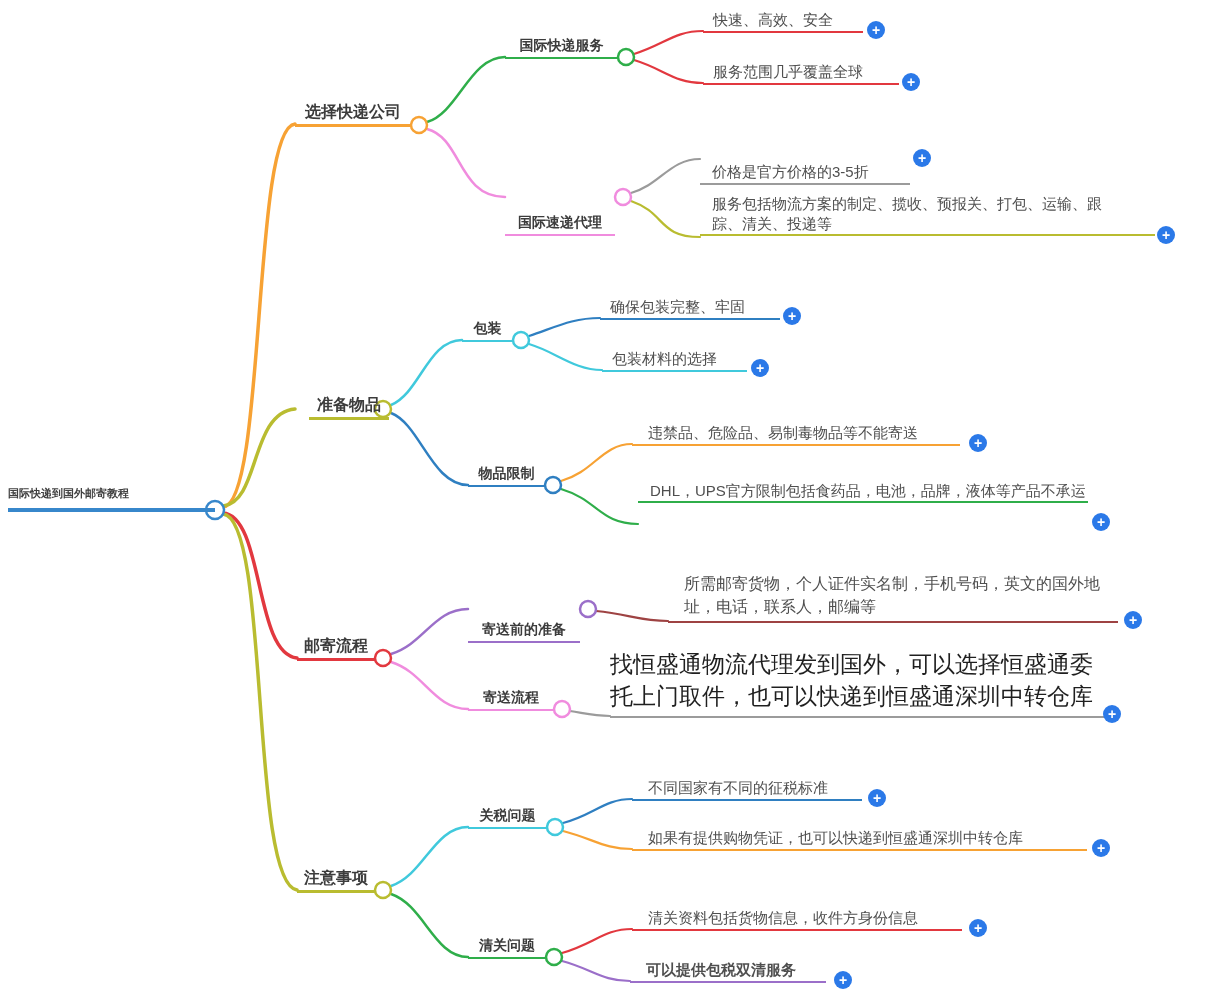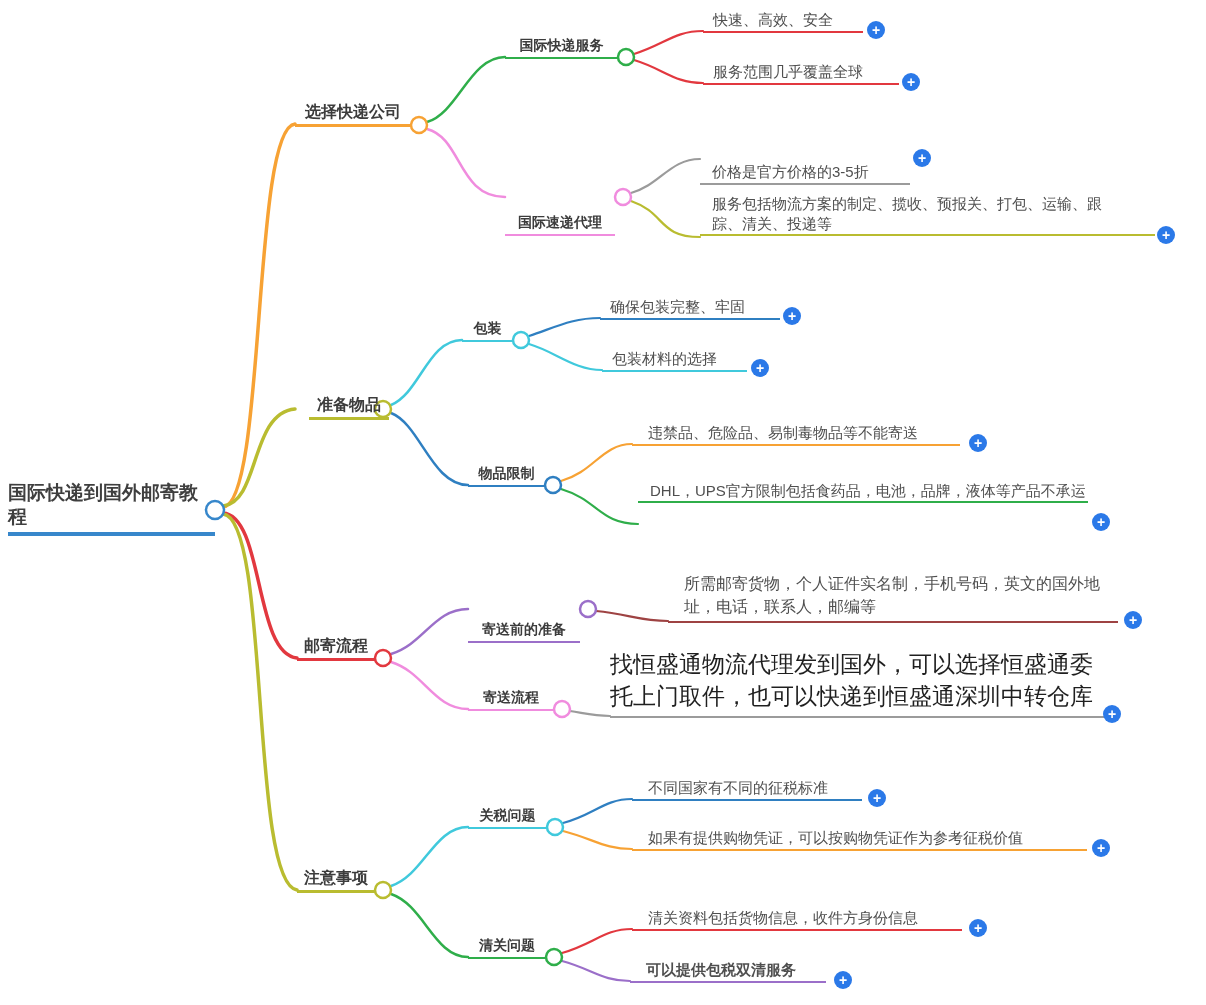--- a/index.html
+++ b/index.html
@@ -3,21 +3,21 @@
 <meta charset="utf-8">
 <style>
   html,body{margin:0;padding:0;background:#fff;}
   body{font-family:"Liberation Sans","DejaVu Sans",sans-serif;}
   #canvas{position:relative;width:1206px;height:1005px;background:#fff;overflow:hidden;}
   #wires{position:absolute;left:0;top:0;}
   .edge{fill:none;stroke-linecap:round;}
   .w3{stroke-width:3.5px;} .w25{stroke-width:2.5px;} .w2{stroke-width:2.2px;}
   .junction{fill:#fff;stroke-width:2.5px;cursor:pointer;}
   .node{position:absolute;box-sizing:border-box;color:#3c3c3c;border-bottom-style:solid;cursor:pointer;white-space:normal;}
-  .l0{font-size:19px;font-weight:bold;line-height:24px;padding-bottom:3px;border-bottom-width:4px;color:#3f3f3f;}
+  .l0{font-size:11px;font-weight:bold;line-height:24px;padding-bottom:3px;border-bottom-width:4px;color:#3f3f3f;}
   .l1{font-size:16px;font-weight:bold;line-height:21px;padding-bottom:2px;border-bottom-width:3px;text-align:center;}
   .l2{font-size:14px;font-weight:bold;line-height:20px;padding-bottom:2px;border-bottom-width:2.5px;text-align:center;}
   .leaf{font-size:15px;font-weight:normal;color:#4f4f4f;line-height:19px;padding-bottom:2px;border-bottom-width:2px;text-align:left;}
   .two{line-height:20px;padding-bottom:0;}
   .big{font-size:23px;color:#1f1f1f;line-height:32px;padding-bottom:4px;}
   .plus{position:absolute;width:18px;height:18px;border-radius:50%;color:#fff;
         font:bold 14px/18px "Liberation Sans",sans-serif;text-align:center;cursor:pointer;user-select:none;}
 
   #n-root{left:8px;top:481px;width:207px;}
   #n-b1{left:295px;top:101px;width:116px;}
@@ -127,21 +127,21 @@
   <div class="node leaf" id="n-b1a2" style="border-bottom-color: rgb(226, 56, 63);">服务范围几乎覆盖全球</div>
   <div class="node leaf" id="n-b1b1" style="border-bottom-color: rgb(155, 155, 155);">价格是官方价格的3-5折</div>
   <div class="node leaf two" id="n-b1b2" style="border-bottom-color: rgb(185, 188, 48);">服务包括物流方案的制定、揽收、预报关、打包、运输、跟踪、清关、投递等</div>
   <div class="node leaf" id="n-b2a1" style="border-bottom-color: rgb(47, 127, 193);">确保包装完整、牢固</div>
   <div class="node leaf" id="n-b2a2" style="border-bottom-color: rgb(64, 201, 220);">包装材料的选择</div>
   <div class="node leaf" id="n-b2b1" style="border-bottom-color: rgb(247, 162, 52);">违禁品、危险品、易制毒物品等不能寄送</div>
   <div class="node leaf two" id="n-b2b2" style="border-bottom-color: rgb(47, 174, 74);">DHL，UPS官方限制包括食药品，电池，品牌，液体等产品不承运</div>
   <div class="node leaf big" id="n-b3b1" style="border-bottom-color: rgb(155, 155, 155);">找恒盛通物流代理发到国外，可以选择恒盛通委托上门取件，也可以快递到恒盛通深圳中转仓库</div>
   <div class="node leaf two" id="n-b3a1" style="border-bottom-color: rgb(158, 67, 67);">所需邮寄货物，个人证件实名制，手机号码，英文的国外地址，电话，联系人，邮编等</div>
   <div class="node leaf" id="n-b4a1" style="border-bottom-color: rgb(47, 127, 193);">不同国家有不同的征税标准</div>
-  <div class="node leaf" id="n-b4a2" style="border-bottom-color: rgb(247, 162, 52);">如果有提供购物凭证，可以按购物凭证作为参考征税价值</div>
+  <div class="node leaf" id="n-b4a2" style="border-bottom-color: rgb(247, 162, 52);">如果有提供购物凭证，也可以快递到恒盛通深圳中转仓库</div>
   <div class="node leaf" id="n-b4b1" style="border-bottom-color: rgb(226, 56, 63);">清关资料包括货物信息，收件方身份信息</div>
   <div class="node leaf" id="n-b4b2" style="border-bottom-color: rgb(155, 111, 201);">可以提供包税双清服务</div>
 
   <div class="plus" id="p-b1a1" style="background-color: rgb(43, 121, 232);">+</div>
   <div class="plus" id="p-b1a2" style="background-color: rgb(43, 121, 232);">+</div>
   <div class="plus" id="p-b1b1" style="background-color: rgb(43, 121, 232);">+</div>
   <div class="plus" id="p-b1b2" style="background-color: rgb(43, 121, 232);">+</div>
   <div class="plus" id="p-b2a1" style="background-color: rgb(43, 121, 232);">+</div>
   <div class="plus" id="p-b2a2" style="background-color: rgb(43, 121, 232);">+</div>
   <div class="plus" id="p-b2b1" style="background-color: rgb(43, 121, 232);">+</div>

